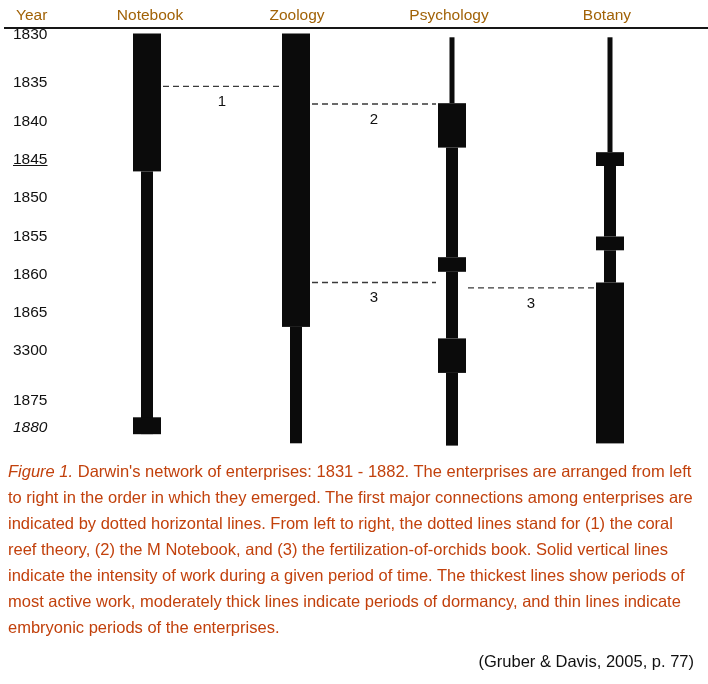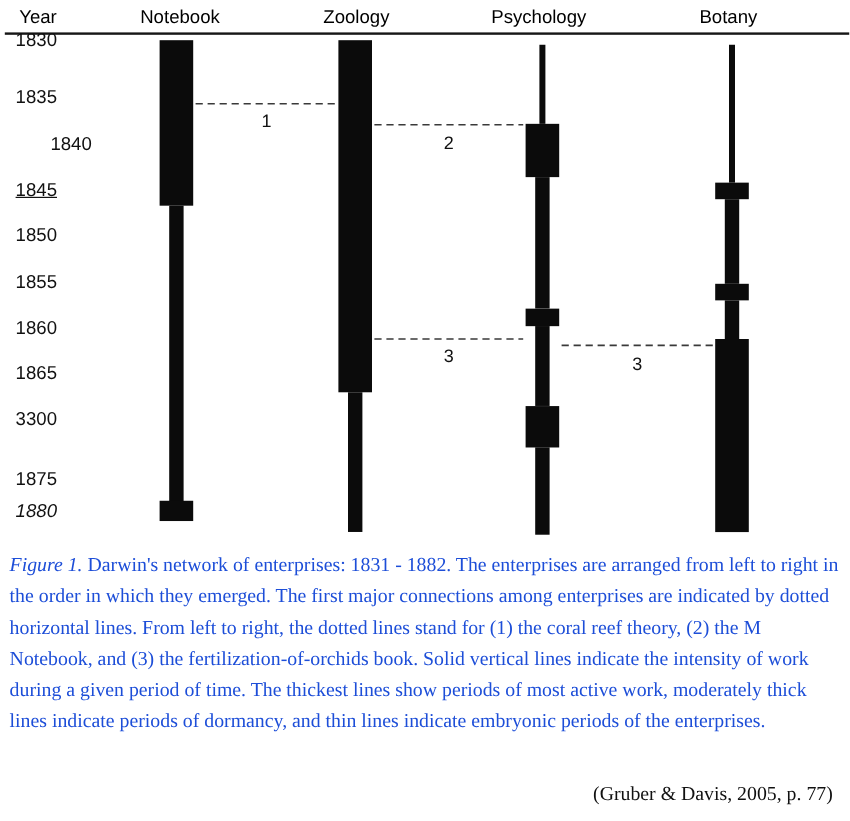--- a/index.html
+++ b/index.html
@@ -3,55 +3,55 @@
 <meta charset="utf-8">
 <style>
   html,body{margin:0;padding:0;background:#ffffff;}
   .page{
     position:relative;width:708px;height:684px;background:#ffffff;
     overflow:hidden;font-family:"Liberation Sans",sans-serif;color:#111;
   }
   .chart{position:absolute;top:0;left:0;width:708px;height:456px;}
   .col-header{
     position:absolute;top:6px;font-size:15.5px;white-space:nowrap;
-    transform:translateX(-50%);color:#000000;
+    transform:translateX(-50%);color:#a16207;
   }
   .col-header.year{transform:none;left:16px;}
   .header-rule{position:absolute;top:27px;left:4px;right:0;height:2px;background:#161616;}
   #year-ticks{position:absolute;top:0;left:0;width:60px;height:456px;}
   .tick{position:absolute;left:13px;font-size:15.5px;color:#111;}
   #chart-svg{position:absolute;top:0;left:0;}
   #chart-svg text{font-family:"Liberation Sans",sans-serif;}
   .caption{
     position:absolute;top:458px;left:8px;width:692px;margin:0;
-    font-family:Liberation Serif, serif;font-size:16.5px;line-height:26px;color:#1d4ed8;
+    font-family:Liberation Sans, sans-serif;font-size:16.5px;line-height:26px;color:#c2410c;
     text-align:left;
   }
   .caption em{font-style:italic;}
   .citation{
     position:absolute;top:652px;right:14px;
-    font-family:Liberation Serif, serif;font-size:16.5px;color:#111;
+    font-family:Liberation Sans, sans-serif;font-size:16.5px;color:#111;
   }
 </style>
 </head>
 <body>
 
 <div class="page">
 
   <div class="chart">
     <span class="col-header year">Year</span>
     <span class="col-header" style="left:150px">Notebook</span>
     <span class="col-header" style="left:297px">Zoology</span>
     <span class="col-header" style="left:449px">Psychology</span>
     <span class="col-header" style="left:607px">Botany</span>
     <div class="header-rule"></div>
     <div id="year-ticks">
         <div class="tick" style="top: 25px;">1830</div>
         <div class="tick" style="top: 73.3px;">1835</div>
-        <div class="tick" style="top: 111.6px; margin-left: 29px;">1840</div>
+        <div class="tick" style="top: 111.6px;">1840</div>
         <div class="tick" style="top: 149.9px; text-decoration: underline;">1845</div>
         <div class="tick" style="top: 188.2px;">1850</div>
         <div class="tick" style="top: 226.5px;">1855</div>
         <div class="tick" style="top: 264.8px;">1860</div>
         <div class="tick" style="top: 303.1px;">1865</div>
         <div class="tick" style="top: 341.4px;">3300</div>
         <div class="tick" style="top: 391px;">1875</div>
         <div class="tick" style="top: 418px; font-style: italic;">1880</div>
       </div>
     <svg id="chart-svg" width="708" height="456">

